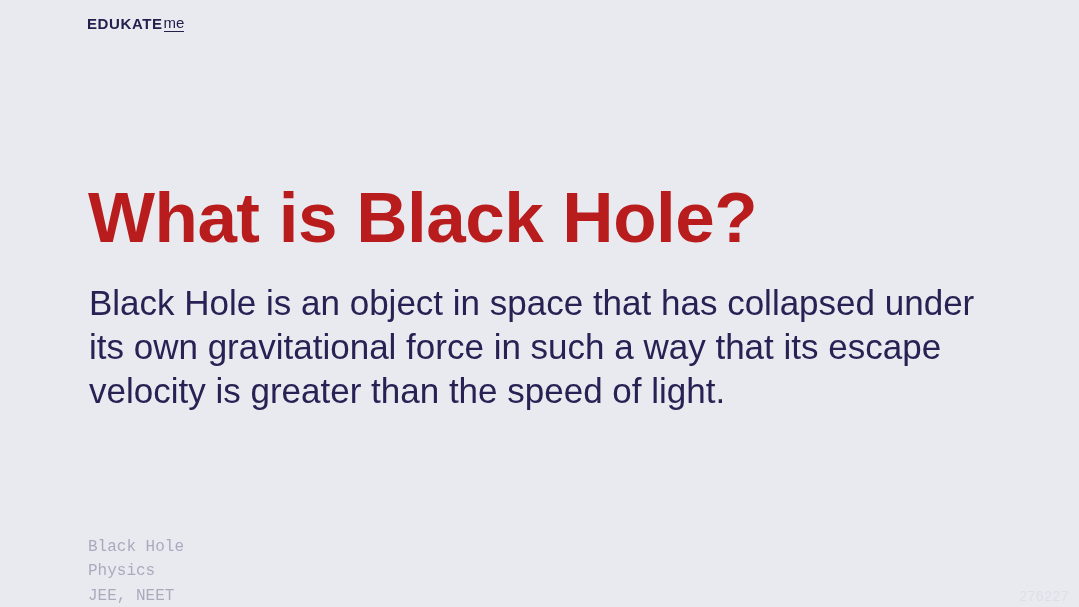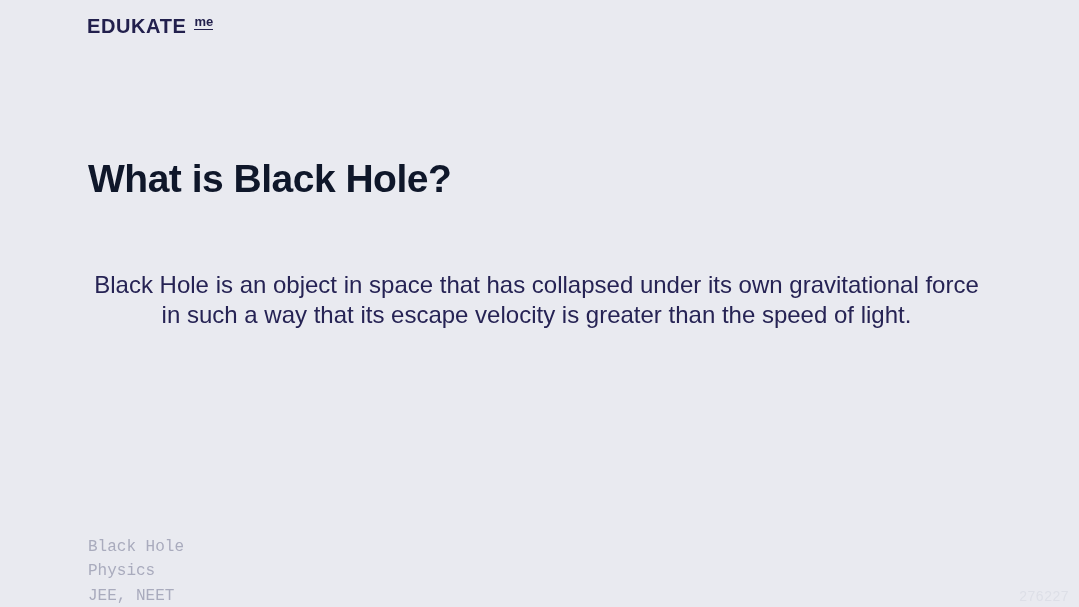--- a/index.html
+++ b/index.html
@@ -25,58 +25,57 @@
   .brand {
     position: absolute;
     left: 87px;
     top: 16px;
     display: flex;
     align-items: flex-start;
     color: #22204d;
     line-height: 1;
   }
   .brand-word {
-    font-size: 20px;
+    font-size: 15px;
     font-weight: bold;
     letter-spacing: 0.6px;
   }
   .brand-sup {
-    font-size: 13px;
-    font-weight: bold;
+    font-size: 15px;
+    font-weight: normal;
     line-height: 1;
-    margin-left: 8px;
+    margin-left: 1px;
     margin-top: -1px;
     border-bottom: 1.5px solid #22204d;
     padding-bottom: 1px;
   }
 
   
   .title {
     position: absolute;
     left: 88px;
     top: 133px;
-    font-size: 39px;
+    font-size: 71px;
     font-weight: bold;
-    color: #0f172a;
+    color: #b91c1c;
     letter-spacing: -0.5px;
     line-height: 1.05;
     white-space: nowrap;
   }
 
   
   .body-copy {
     position: absolute;
     left: 89px;
     top: 246px;
     width: 895px;
-    font-size: 24px;
+    font-size: 35px;
     font-weight: normal;
     color: #262354;
     line-height: 1.25;
-    text-align: center;
   }
 
   
   .footer {
     position: absolute;
     left: 88px;
     bottom: -2px;
     color: #a9abbd;
     font-size: 16px;
     line-height: 1.55;

